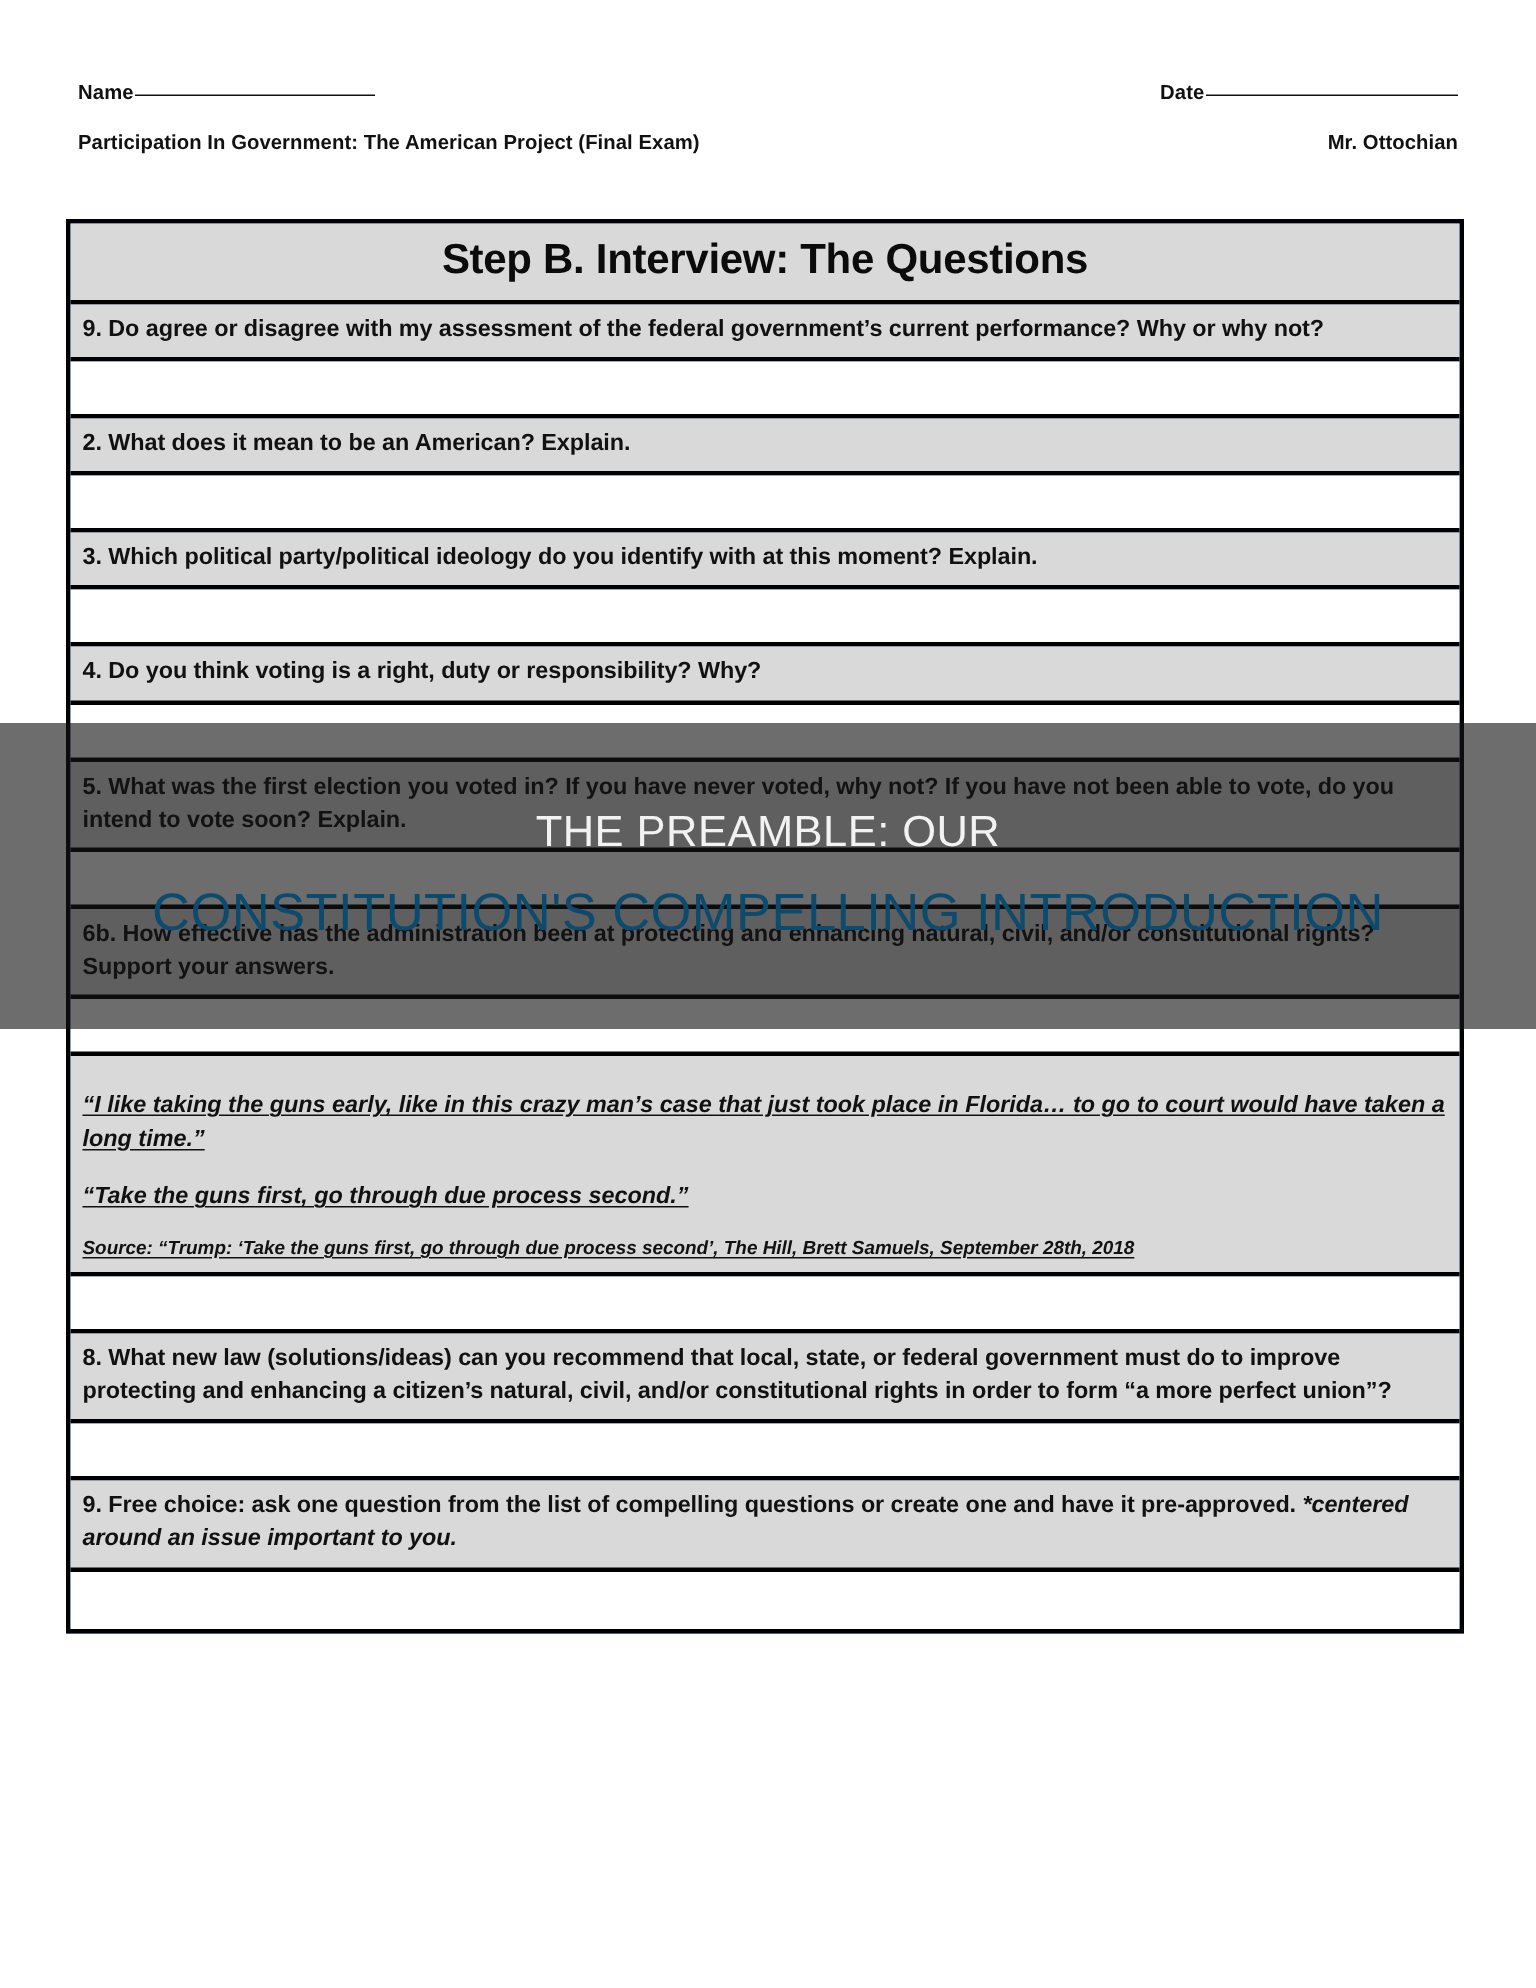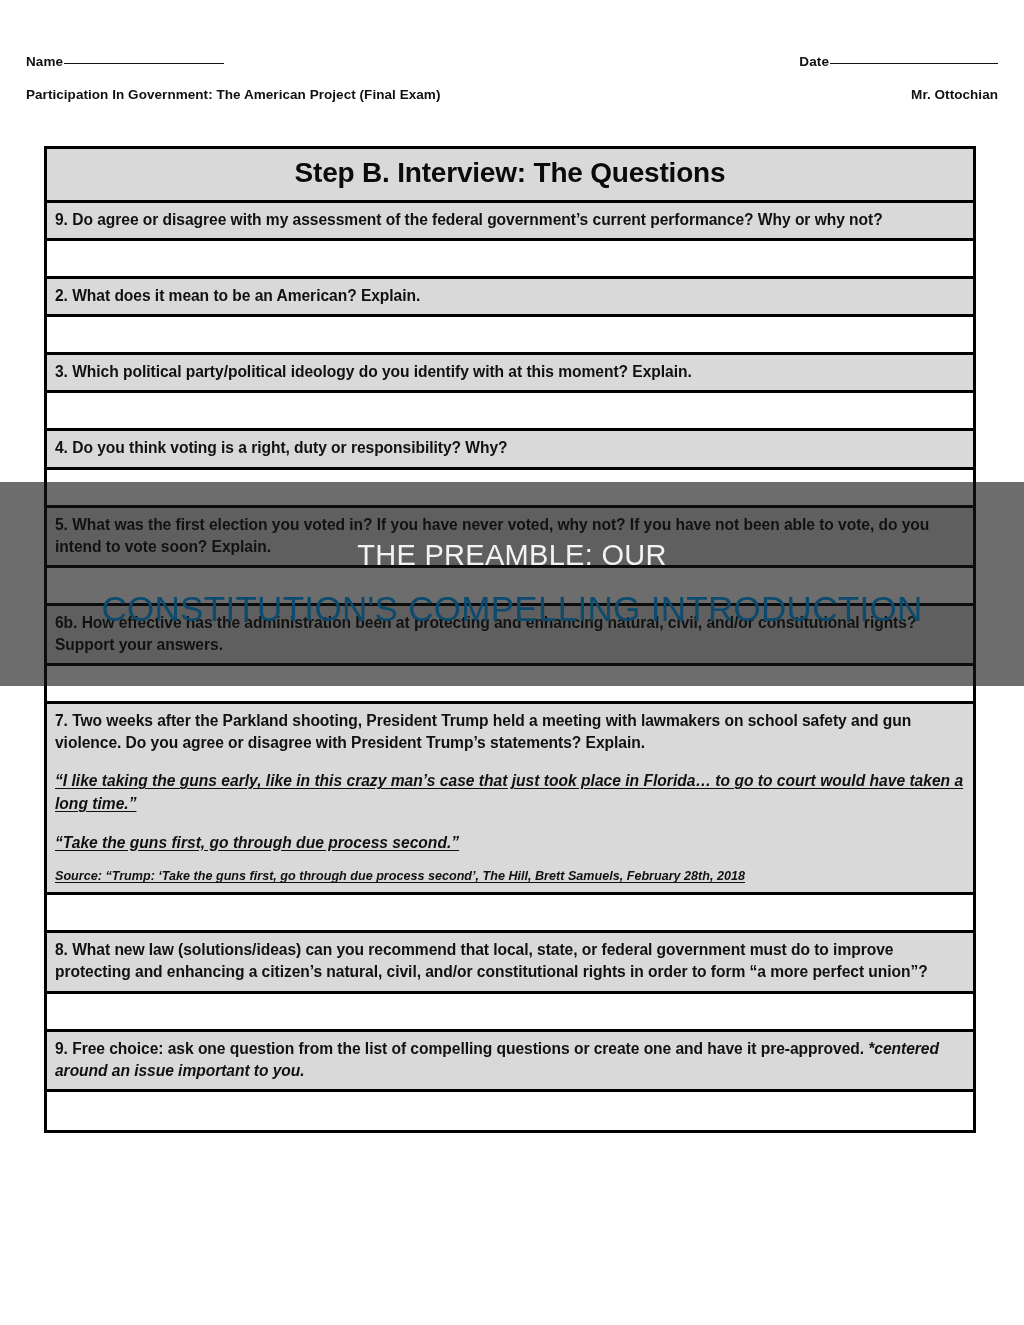--- a/index.html
+++ b/index.html
@@ -19,21 +19,21 @@
   
   .page-header {
     position: absolute;
     left: 0;
     top: 0;
     width: 1024px;
   }
   .hdr-row {
     display: flex;
     justify-content: space-between;
-    padding: 0 26px;
+    padding: 0 52px;
     box-sizing: border-box;
   }
   .hdr-row.first { margin-top: 54px; }
   .hdr-row.second { margin-top: 18px; }
 
   .name-field, .date-field {
     font-size: 13.5px;
     font-weight: 600;
     letter-spacing: 0.1px;
     white-space: nowrap;
@@ -214,24 +214,23 @@
     <div class="q-text">5. What was the first election you voted in? If you have never voted, why not? If you have not been able to vote, do you intend to vote soon? Explain.</div>
   </div>
   <div class="row answer"></div>
 
   <div class="row question">
     <div class="q-text">6b. How effective has the administration been at protecting and enhancing natural, civil, and/or constitutional rights? Support your answers.</div>
   </div>
   <div class="row answer"></div>
 
   <div class="row question">
-    <div class="q-text">7. Two weeks after the Parkland shooting, President Trump held a meeting with lawmakers on school safety and gun violence. Do you agree or disagree with President Trump’s statements? Explain.</div>
     <div class="quote">“I like taking the guns early, like in this crazy man’s case that just took place in Florida… to go to court would have taken a long time.”</div>
     <div class="quote">“Take the guns first, go through due process second.”</div>
-    <div class="source">Source: “Trump: ‘Take the guns first, go through due process second’, The Hill, Brett Samuels, February 28th, 2018</div>
+    <div class="source">Source: “Trump: ‘Take the guns first, go through due process second’, The Hill, Brett Samuels, September 28th, 2018</div>
   </div>
   <div class="row answer"></div>
 
   <div class="row question">
     <div class="q-text">8. What new law (solutions/ideas) can you recommend that local, state, or federal government must do to improve protecting and enhancing a citizen’s natural, civil, and/or constitutional rights in order to form “a more perfect union”?</div>
   </div>
   <div class="row answer"></div>
 
   <div class="row question">
     <div class="q-text"><span>9. Free choice: ask one question from the list of compelling questions or create one and have it pre-approved. </span><span class="plain-italic">*centered around an issue important to you.</span></div>

